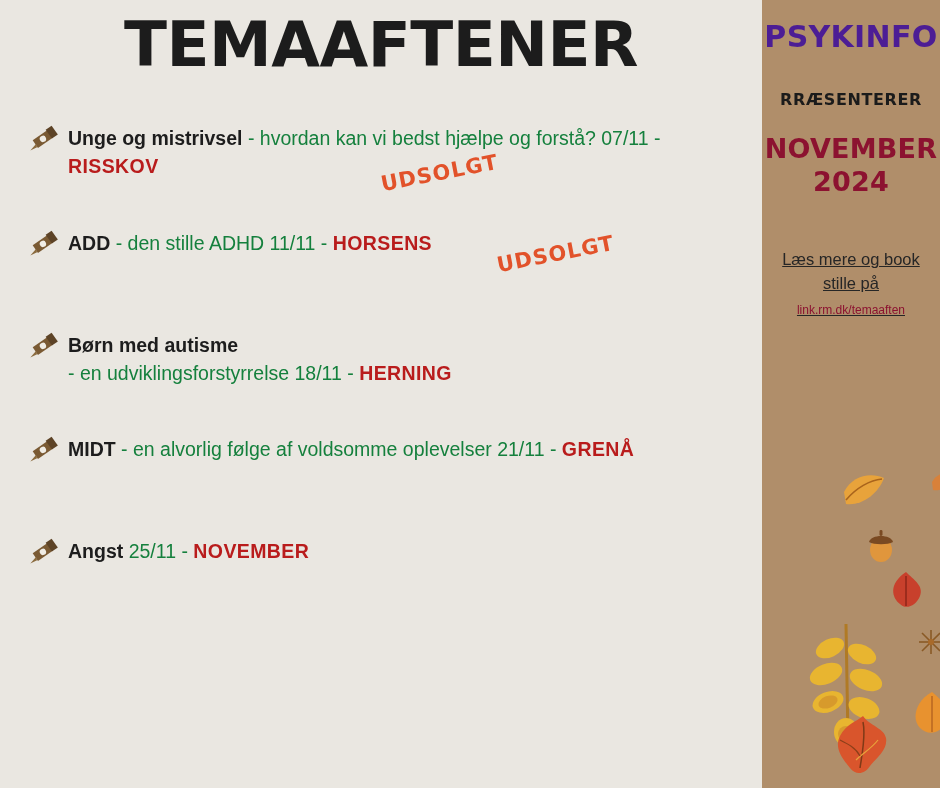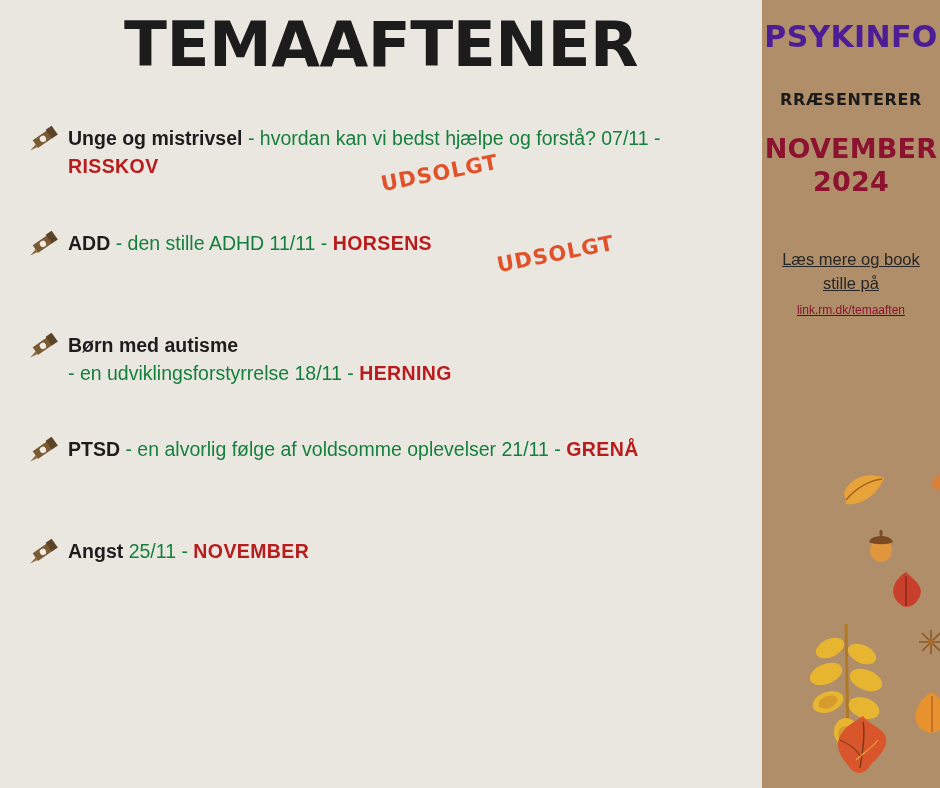--- a/index.html
+++ b/index.html
@@ -221,21 +221,21 @@
           <svg width="42" height="34" viewBox="0 0 42 34">
             <g transform="rotate(-22 21 17)">
               <path d="M8 11 L26 7 L28 16 L10 20 Z" fill="#7a5a33"></path>
               <path d="M24 6 L31 4.5 L33.5 15 L26.5 16.5 Z" fill="#5d4326"></path>
               <path d="M10 15.5 L2 19.5 L9.5 19 Z" fill="#8a6a3d"></path>
               <circle cx="18" cy="13.5" r="3.2" fill="#f0ece4"></circle>
             </g>
           </svg>
         </span>
         <div class="event-text">
-          <span class="ev-title">PTSD</span><span class="ev-desc"> - en alvorlig følge af voldsomme oplevelser 21/11 - </span><span class="ev-city">GRENÅ</span>
+          <span class="ev-title">MIDT</span><span class="ev-desc"> - en alvorlig følge af voldsomme oplevelser 21/11 - </span><span class="ev-city">GRENÅ</span>
         </div>
       </div>
 
       <div class="event">
         <span class="pin">
           <svg width="42" height="34" viewBox="0 0 42 34">
             <g transform="rotate(-22 21 17)">
               <path d="M8 11 L26 7 L28 16 L10 20 Z" fill="#7a5a33"></path>
               <path d="M24 6 L31 4.5 L33.5 15 L26.5 16.5 Z" fill="#5d4326"></path>
               <path d="M10 15.5 L2 19.5 L9.5 19 Z" fill="#8a6a3d"></path>

